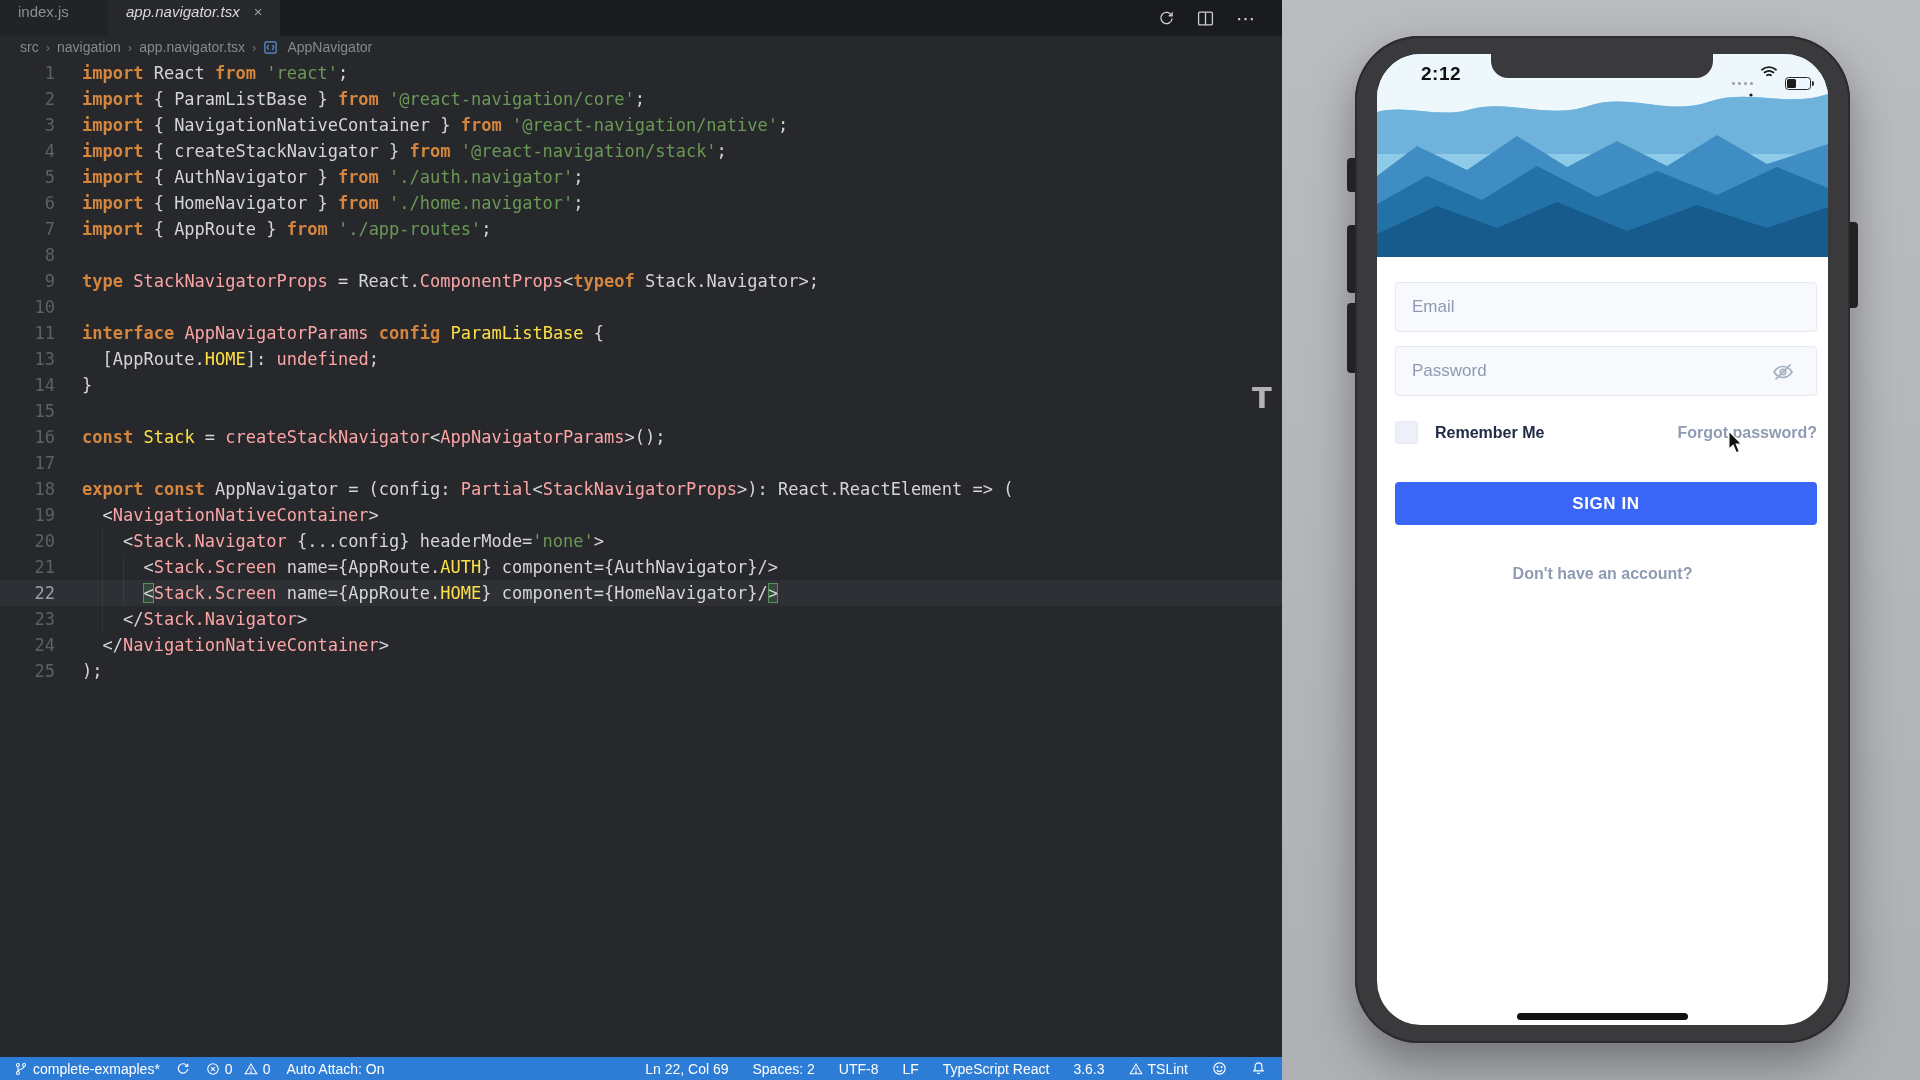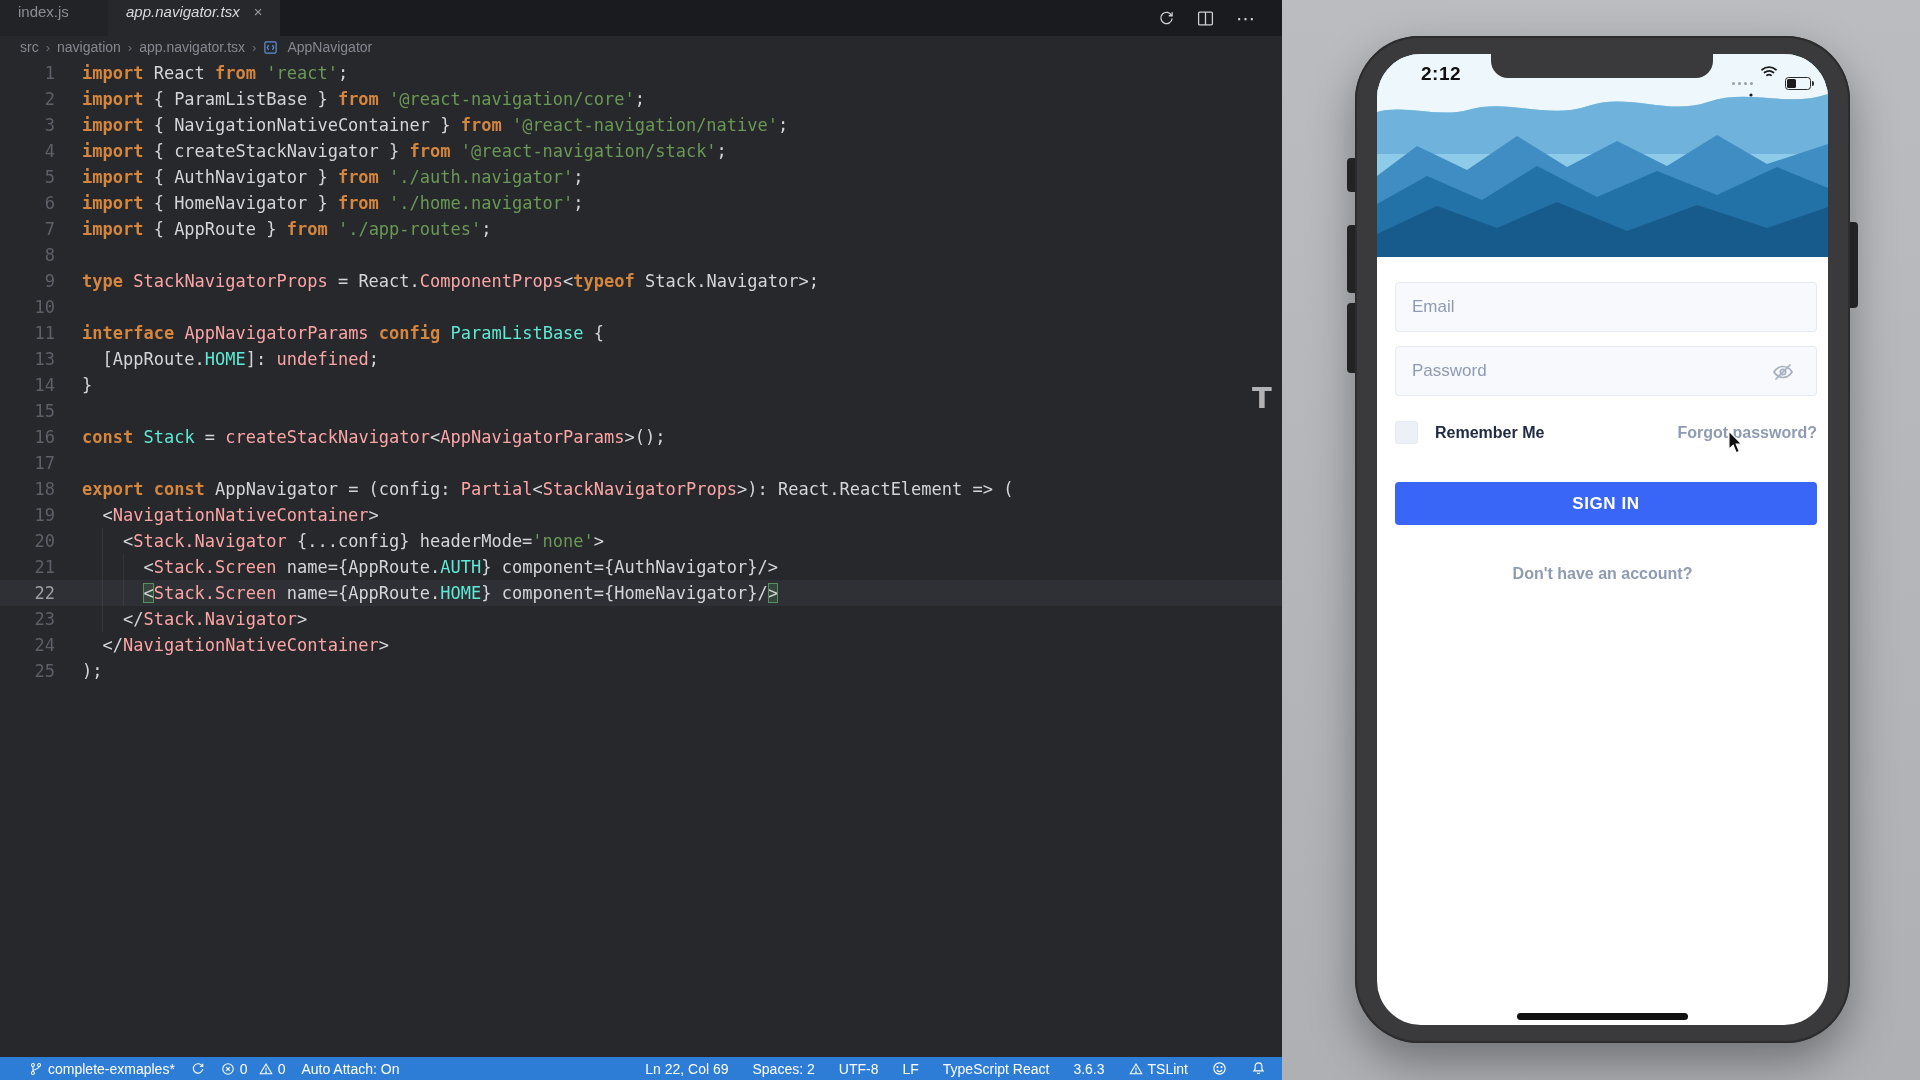--- a/index.html
+++ b/index.html
@@ -23,28 +23,28 @@
 
   .code { position:absolute; left:0; top:60px; width:1282px; }
   .code-line { position:relative; height:26px; line-height:26px; white-space:pre; font-family:"DejaVu Sans Mono", monospace; font-size:17px; color:#d4d5d8; padding-left:82px; }
   .code-line .line-num { position:absolute; left:0; top:0; width:55px; text-align:right; color:#5d6067; }
   .code-line.current { background:#2e3035; }
   .code-line.current .line-num { color:#9da0a6; }
   .guide { position:absolute; top:0; height:26px; width:1px; background:rgba(255,255,255,0.06); }
   .tok-k { color:#d4863e; font-weight:bold; }
   .tok-t { color:#fca5a5; }
   .tok-s { color:#6a9955; }
-  .tok-v { color:#5eead4; }
+  .tok-v { color:#fde047; }
   .tok-p { color:#d4d5d8; }
   .tok-bm { outline:1px solid #56905c; outline-offset:-1px; background:rgba(86,144,92,0.22); }
 
   .scroll-overlay-char { position:absolute; left:1252px; top:381px; font-size:29px; font-weight:bold; color:#cbcbcd; opacity:.85; font-family:"DejaVu Sans", sans-serif; }
 
   
-  .statusbar { position:absolute; left:0; top:1057px; width:1282px; height:23px; background:#2d7cd6; color:#ffffff; display:flex; align-items:center; font-size:14px;padding-left:15px; }
+  .statusbar { position:absolute; left:0; top:1057px; width:1282px; height:23px; background:#2d7cd6; color:#ffffff; display:flex; align-items:center; font-size:14px; }
   .sb-left { display:flex; align-items:center; gap:16px; padding-left:14px; }
   .sb-right { margin-left:auto; display:flex; align-items:center; gap:24px; padding-right:16px; }
   .sb-item { display:flex; align-items:center; gap:5px; cursor:pointer; white-space:nowrap; }
   .sb-icon { width:14px; height:14px; display:inline-block; }
 
   
   .device-panel { position:absolute; left:1282px; top:0; width:638px; height:1080px; background:linear-gradient(#babcc0, #aeb0b4); }
 
   .phone { position:absolute; left:1355px; top:36px; width:495px; height:1007px; background:#3a3a3c; border-radius:64px; box-shadow:0 20px 45px rgba(0,0,0,.35), inset 0 0 0 2px #2c2c2e; }
   .side-btn { position:absolute; background:#29292b; }

